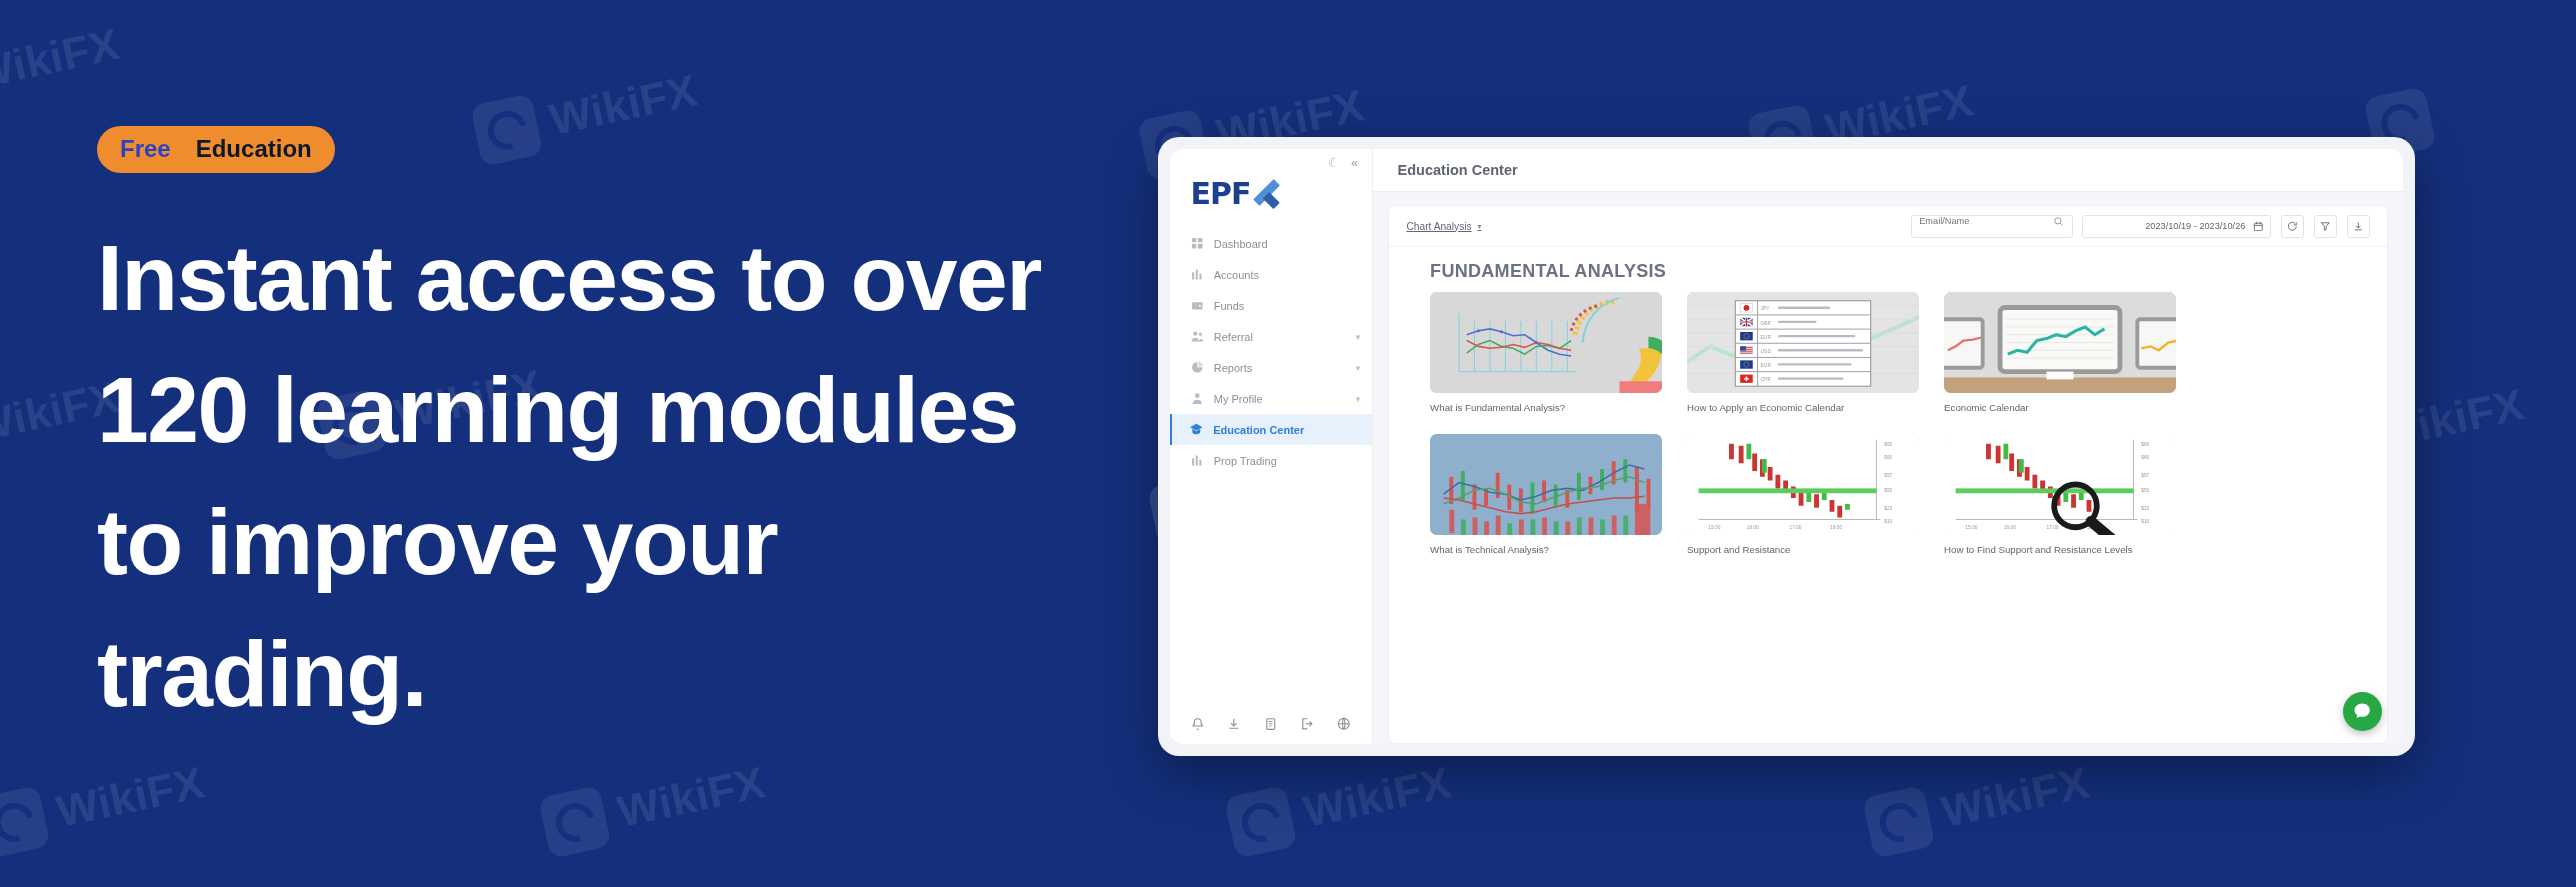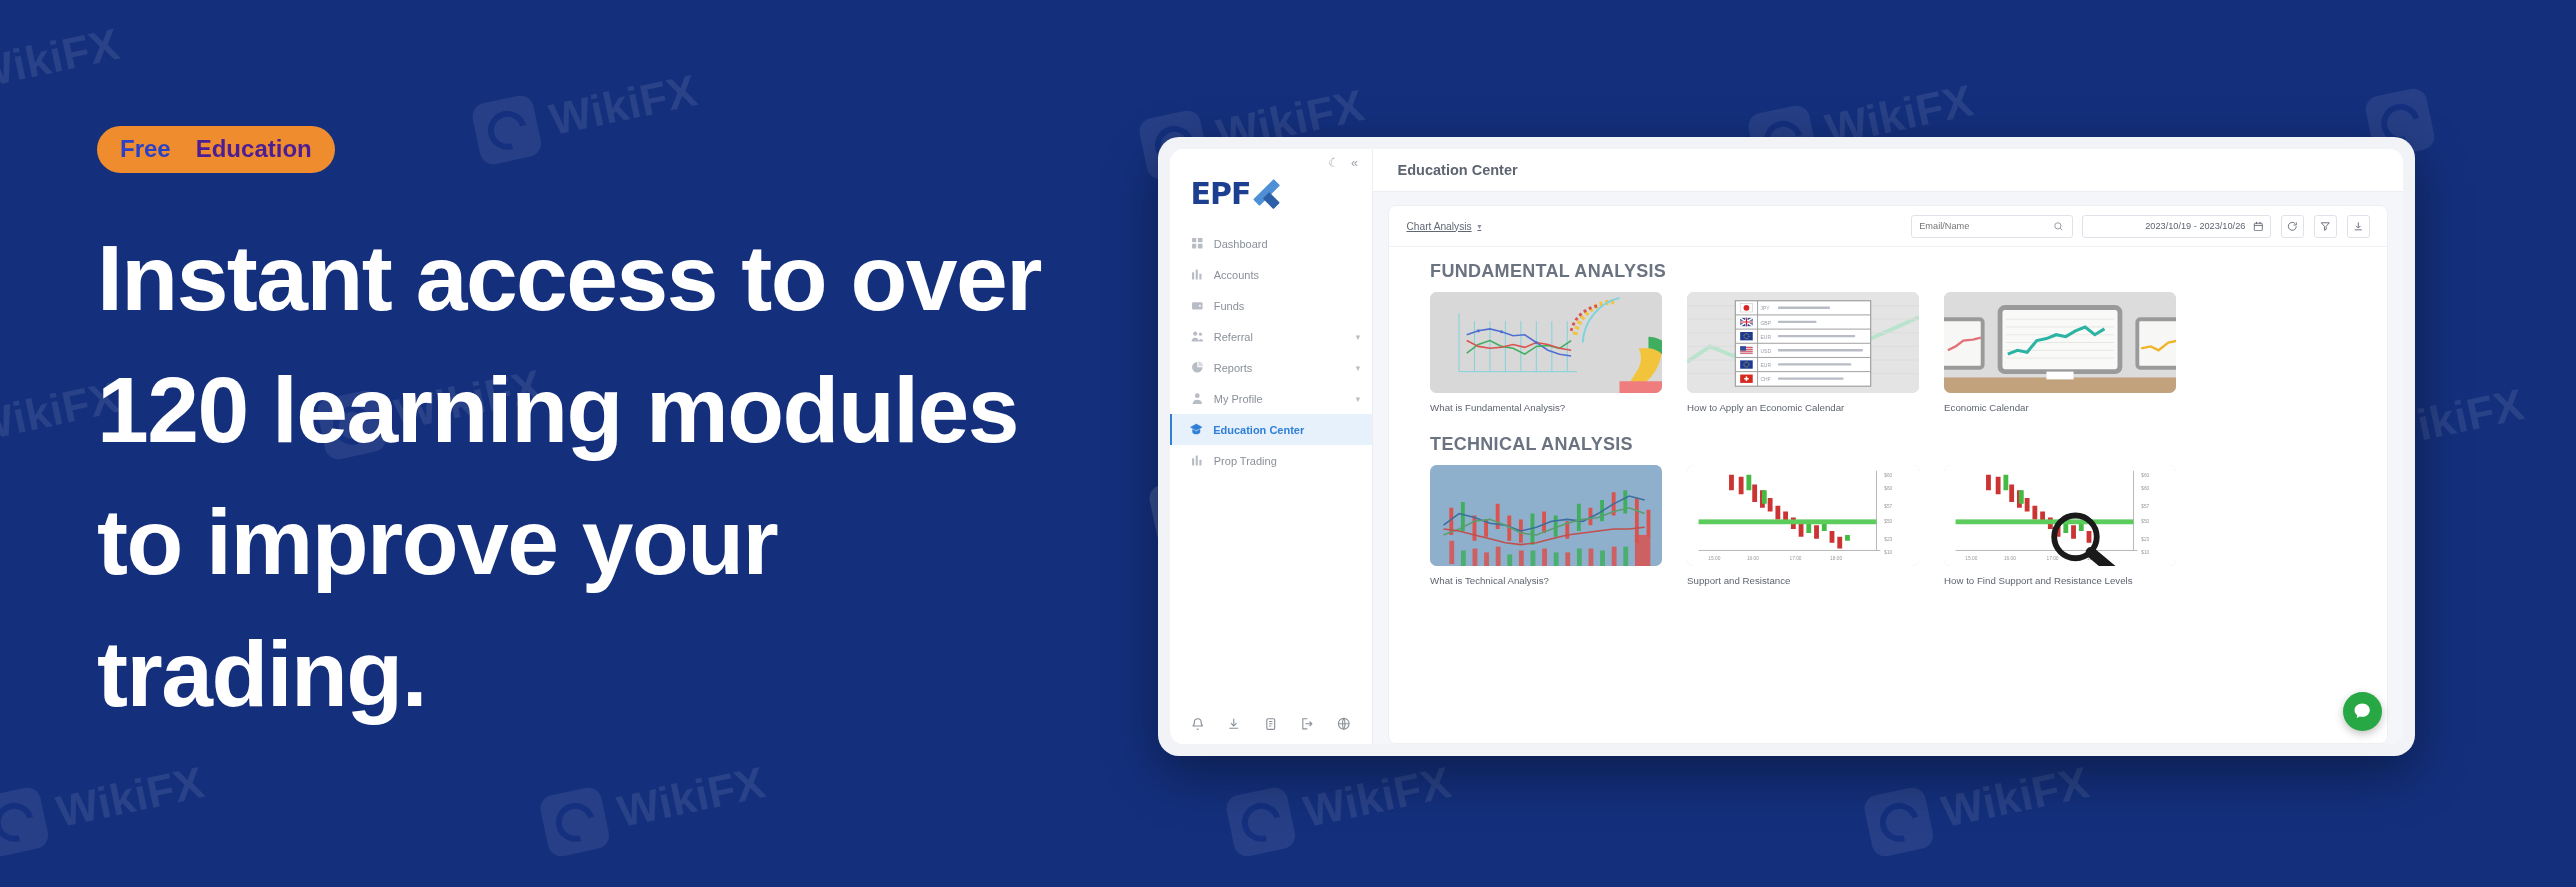--- a/index.html
+++ b/index.html
@@ -37,21 +37,21 @@
   
   .left-col { position: absolute; left: 97px; top: 126px; width: 1025px; z-index: 20; }
   .badge {
     display: inline-flex; align-items: center; gap: 25px;
     background: #ef8c2e;
     border-radius: 25px;
     padding: 8.7px 23px 10.6px 23px;
     font-size: 24px; font-weight: 600;
   }
   .badge .b-free { color: #2a43c6; }
-  .badge .b-rest { color: #4c1d95; }
+  .badge .b-rest { color: #0f172a; }
 
   .headline {
     margin-top: 39px;
     color: #ffffff;
     font-size: 93px;
     line-height: 1.42;
     font-weight: 700;
     letter-spacing: -1.5px;
   }
 
@@ -141,21 +141,21 @@
     height: 41px; display: flex; align-items: center;
     padding: 0 17.4px; border-bottom: 1px solid #f0f1f5; gap: 9.7px;
   }
   .tb-select {
     font-size: 10.2px; color: #606874; display: flex; align-items: center; gap: 5.8px; cursor: pointer; text-decoration: underline;
   }
   .tb-select .chev { font-size: 7.7px; color: #8a9099; }
   .tb-spacer { flex: 1; }
   .tb-search {
     width: 162px; height: 23px; border: 1px solid #dfe2e8; border-radius: 2.9px;
-    display: flex; align-items: center; padding: 0 7.7px; background: #fff;
+    display: flex; align-items: flex-start; padding: 0 7.7px; background: #fff;
   }
   .tb-search input {
     border: 0; outline: 0; flex: 1; font-size: 9.2px; color: #98a0ac;
     font-family: "Liberation Sans", sans-serif; background: transparent;
   }
   .tb-search svg { width: 10.6px; height: 10.6px; stroke: #8a9099; }
   .tb-date {
     height: 23px; border: 1px solid #dfe2e8; border-radius: 2.9px;
     display: flex; align-items: center; gap: 7.7px; padding: 0 6.8px 0 62px; background: #fff;
   }
@@ -585,21 +585,20 @@
                   </g>
                   <polyline fill="none" stroke="#2bb3a3" stroke-width="3.2" points="66,64 76,60 86,62 96,50 106,48 116,44 126,46 136,40 146,36 156,44 166,38"></polyline>
                 </svg>
               </div>
               <div class="card-cap">Economic Calendar</div>
             </div>
           </div>
 
           <div class="sec-gap"></div>
 
-          <div class="section-title">TECHNICAL ANALYSIS</div>
           <div class="cards">
 
             <div class="card">
               <div class="card-thumb">
                 <svg class="thumb-svg" viewBox="0 0 240 104" preserveAspectRatio="none">
                   <rect width="240" height="104" fill="#8fb0cc"></rect>
                   <g>
                     <g stroke="#d9534f" stroke-width="4">
                         <line x1="22" y1="44" x2="22" y2="72"></line>
                         <line x1="46" y1="52" x2="46" y2="78"></line>

